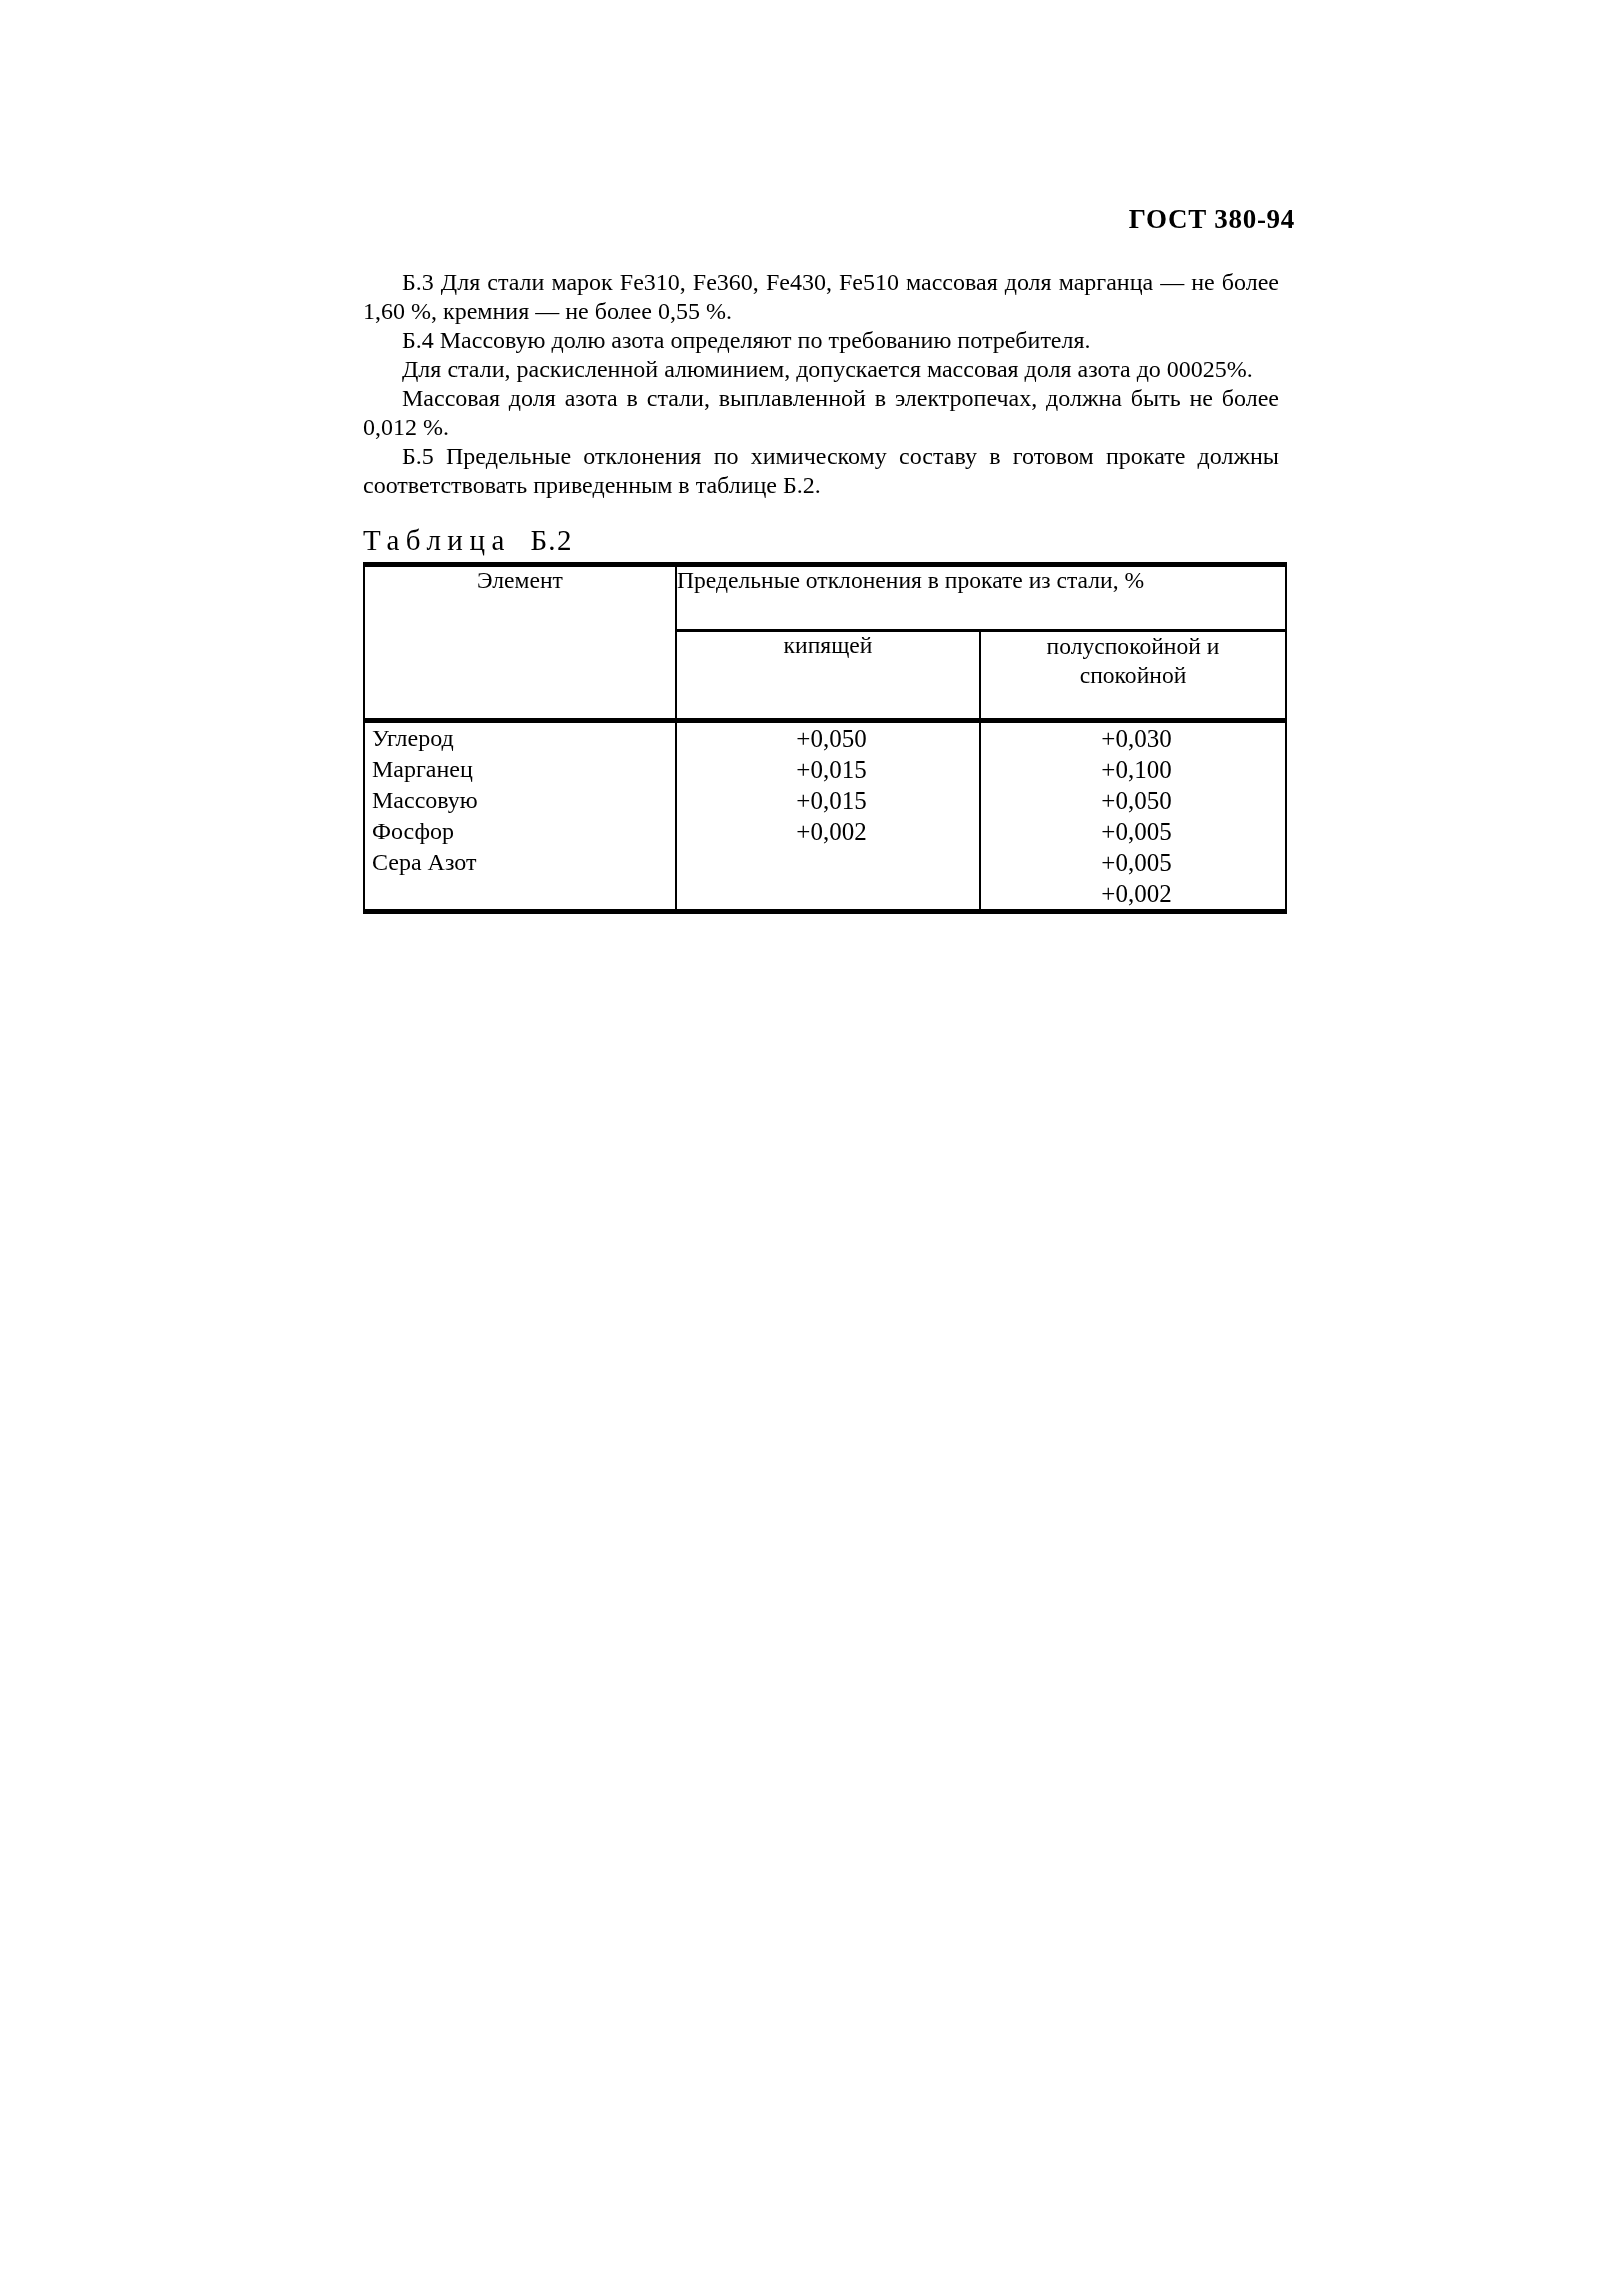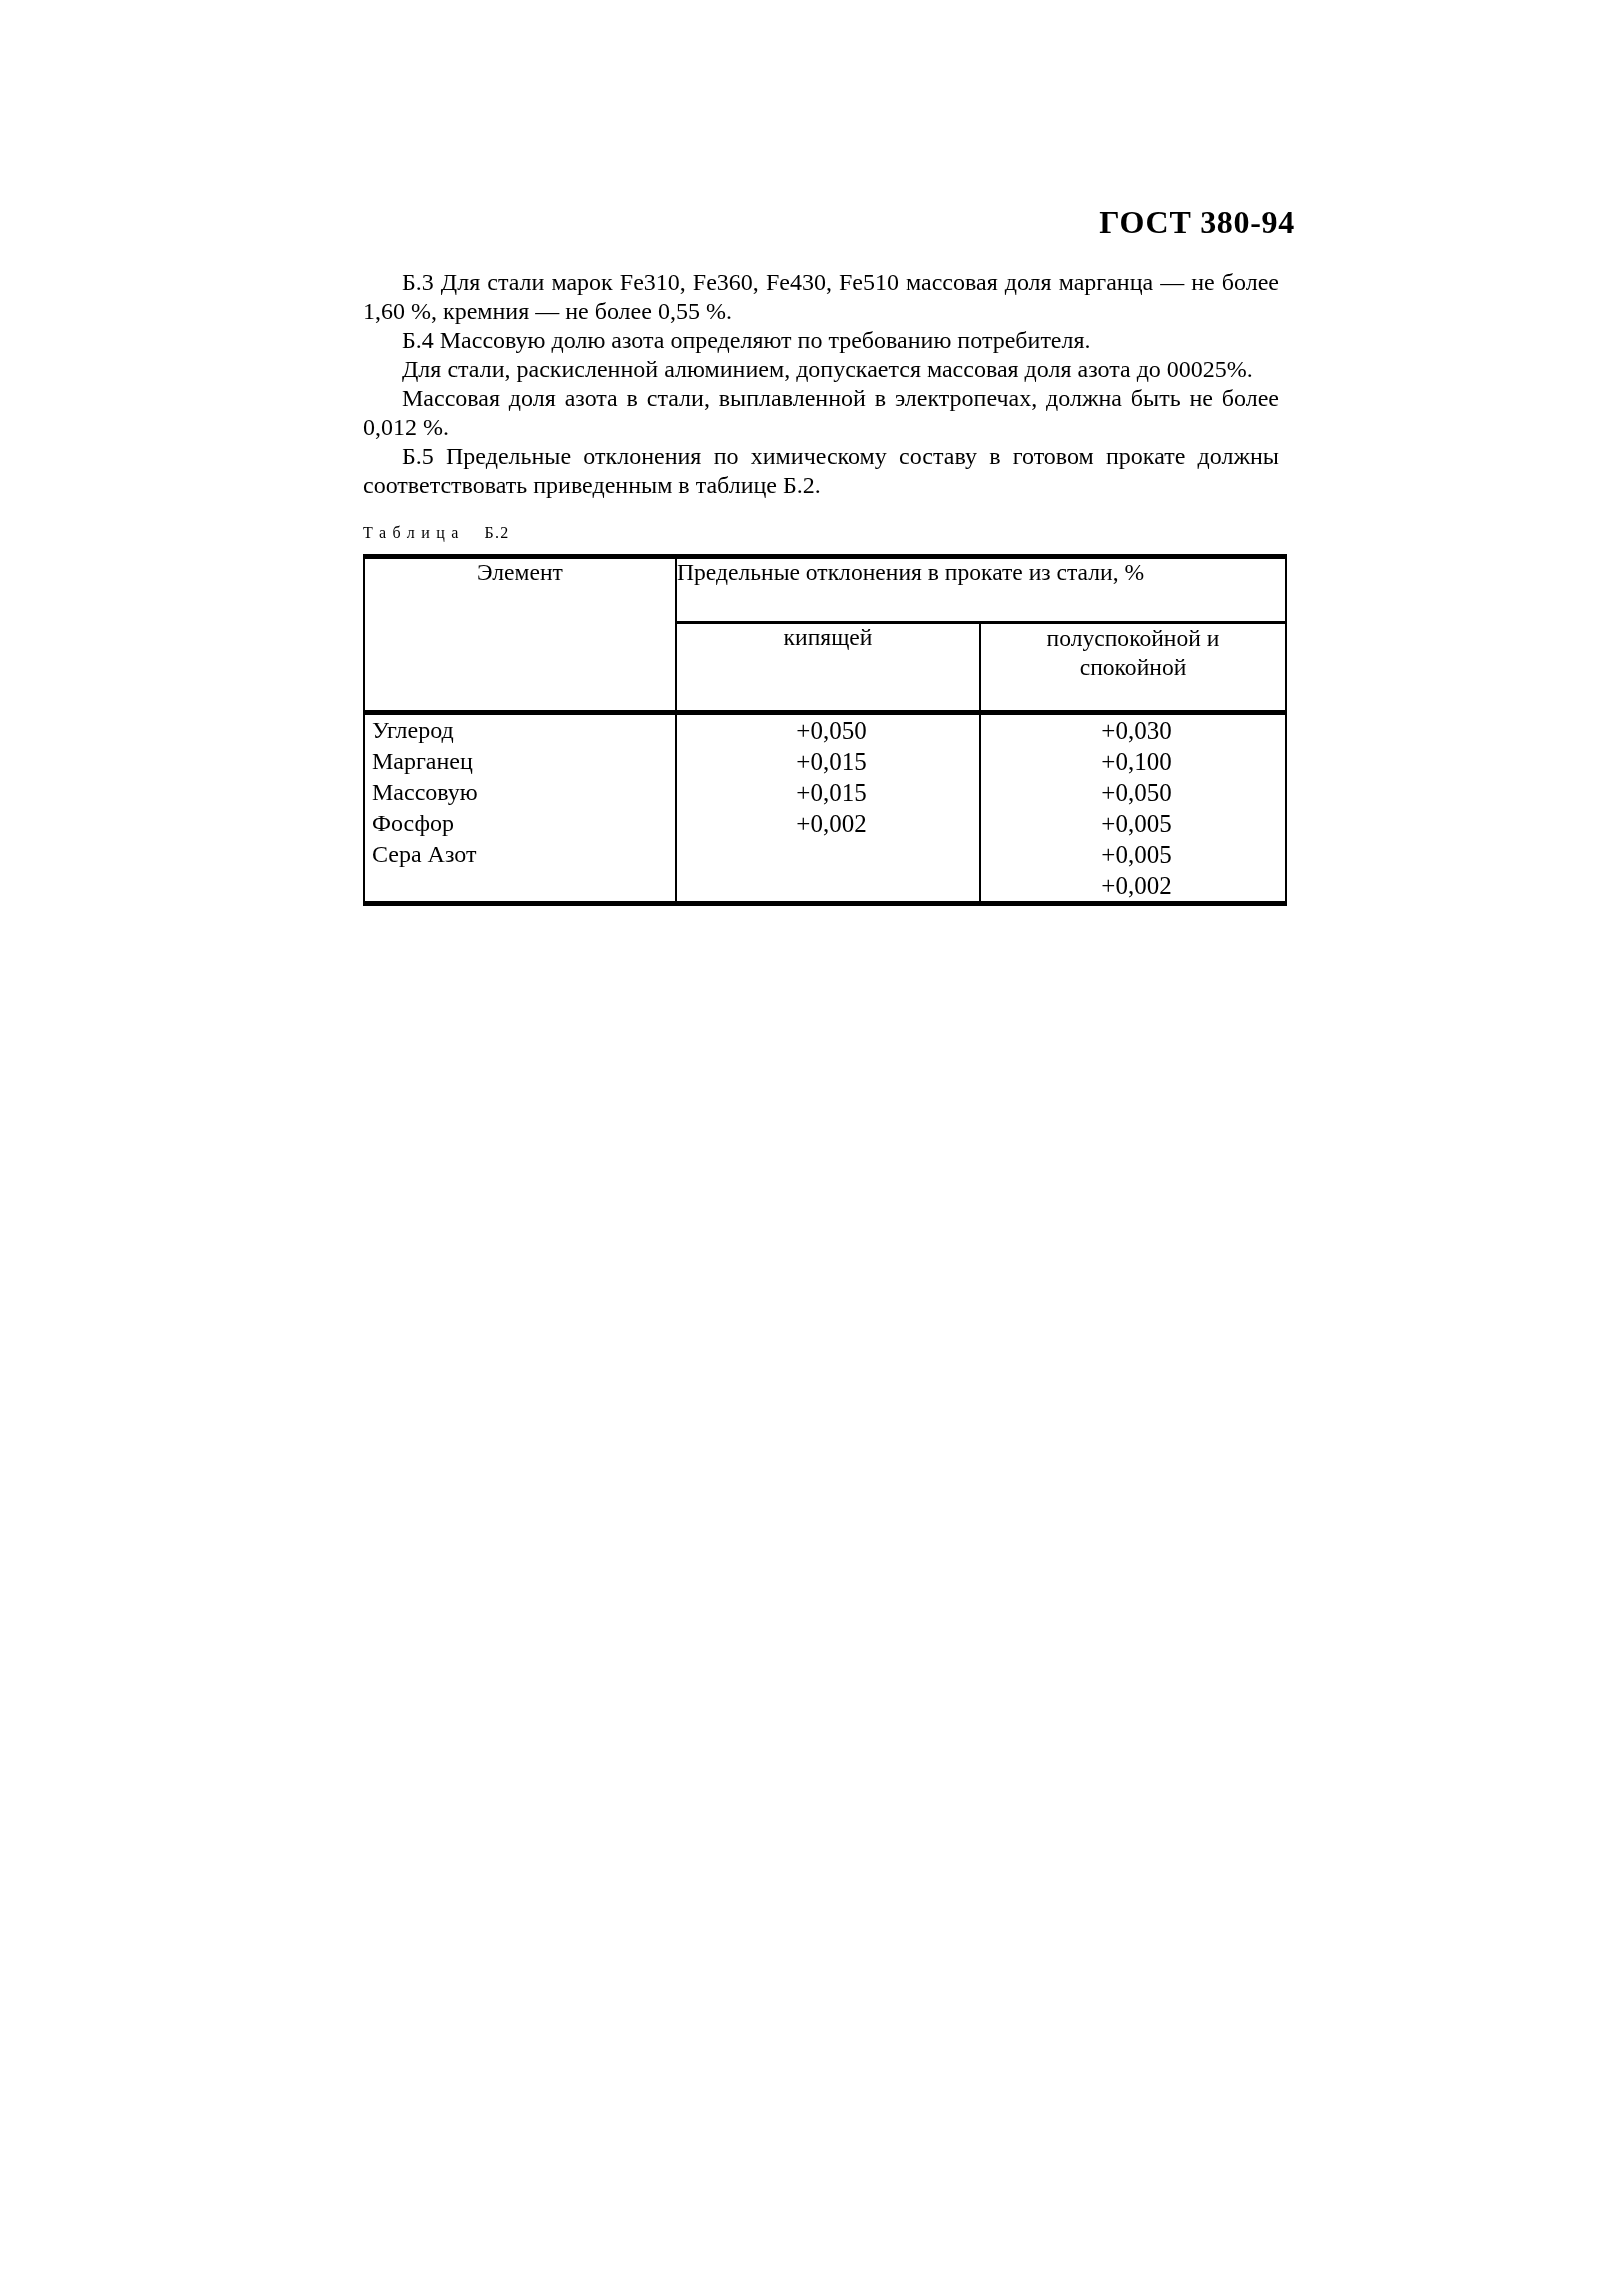--- a/index.html
+++ b/index.html
@@ -11,41 +11,41 @@
     font-family: "Liberation Serif", serif;
     color: #000000;
     overflow: hidden;
   }
   .doc-number {
     position: absolute;
     top: 204px;
     left: 363px;
     width: 932px;
     text-align: right;
-    font-size: 32px;
+    font-size: 27px;
     font-weight: bold;
     letter-spacing: 0.7px;
   }
   .content {
     position: absolute;
     top: 268px;
     left: 363px;
     width: 916px;
   }
   .para {
     margin: 0;
     font-size: 24px;
     line-height: 29px;
     text-align: justify;
     text-indent: 39px;
   }
   .table-caption {
-    margin-top: 18px;
+    margin-top: 26px;
     margin-bottom: 6.5px;
-    font-size: 16px;
+    font-size: 29px;
     line-height: 29px;
   }
   .table-caption .caption-word { letter-spacing: 6.5px; }
   .table-caption .caption-number { margin-left: 19.6px; letter-spacing: 1.3px; }
   table.b2-table {
     width: 922px;
     border-collapse: collapse;
     table-layout: fixed;
     font-size: 23.6px;
   }

